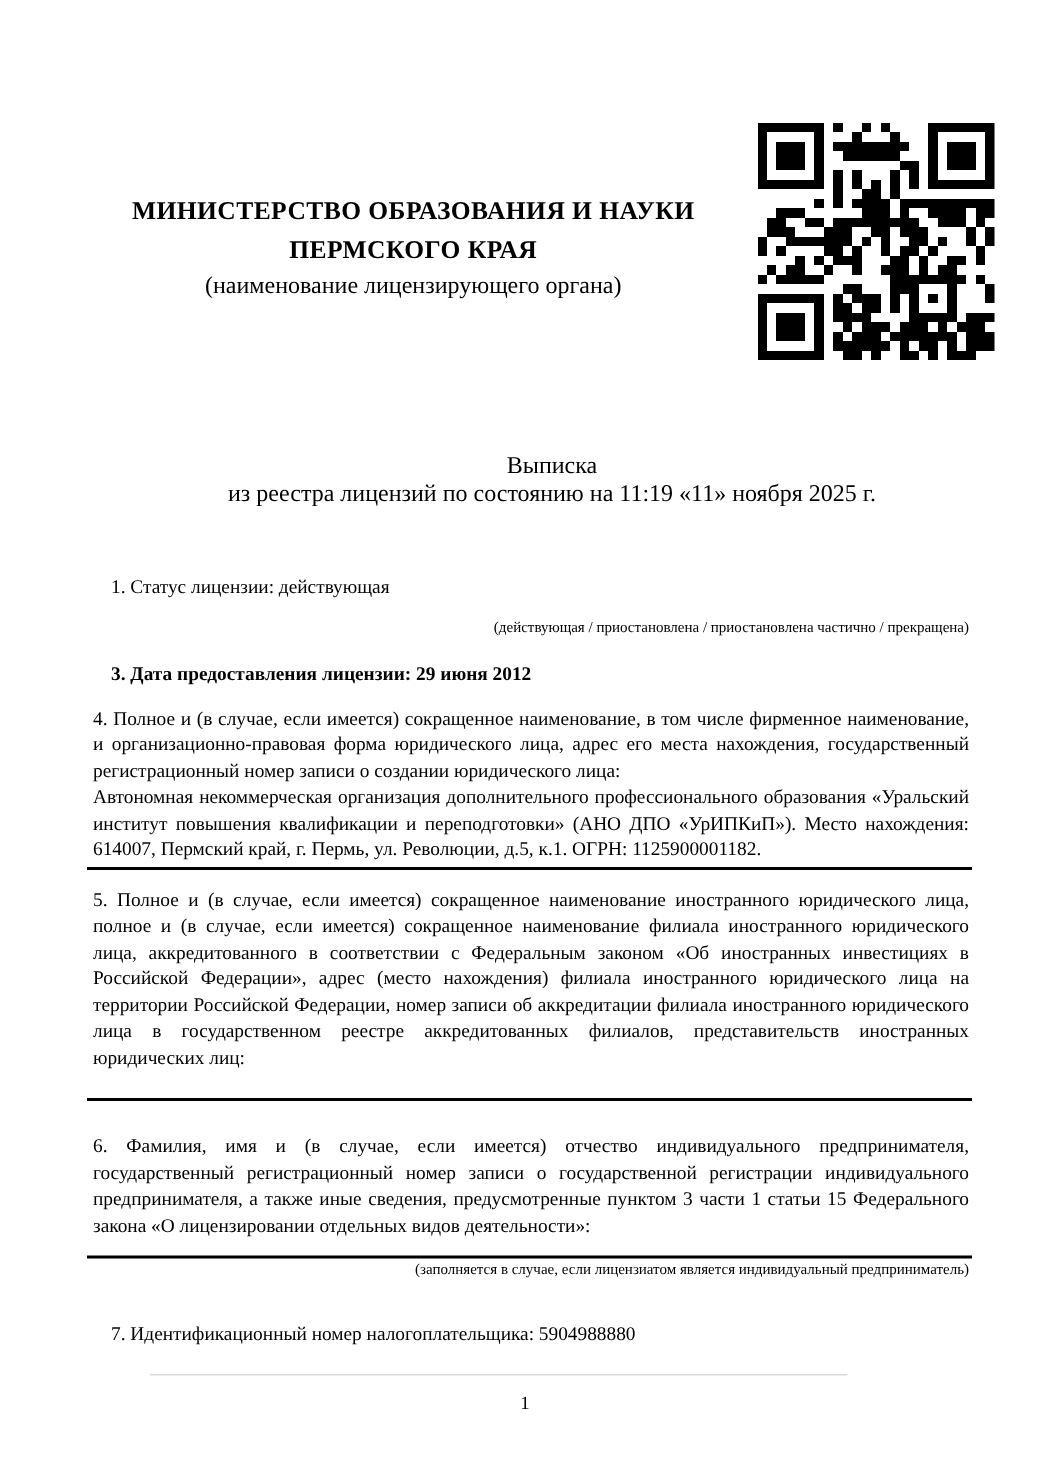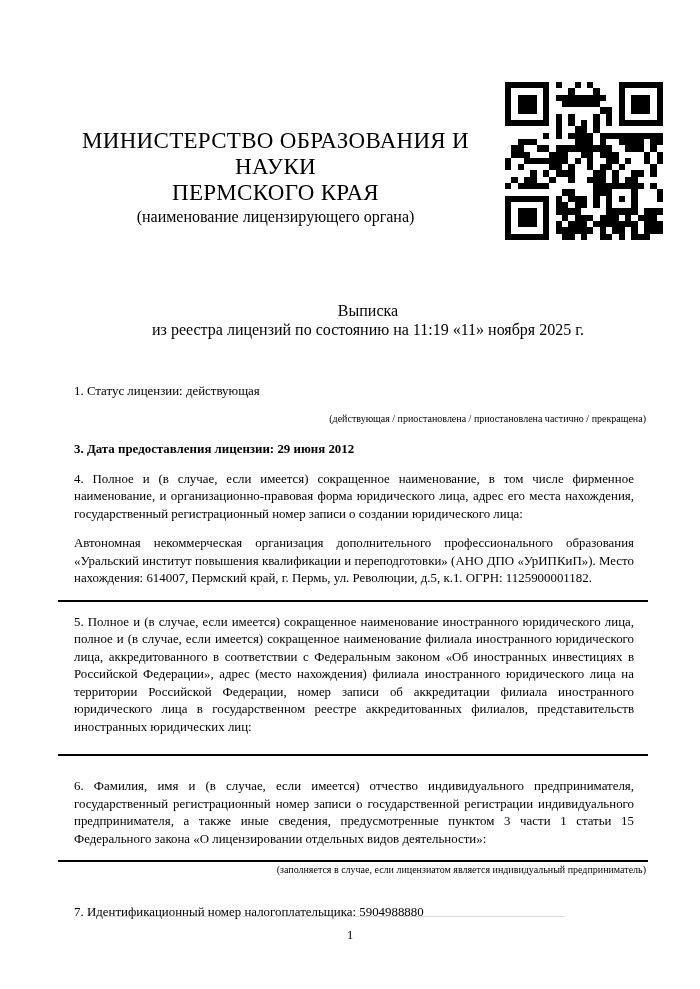--- a/index.html
+++ b/index.html
@@ -22,22 +22,22 @@
   }
   .qr svg { display: block; width: 158px; height: 158px; }
   .header {
     position: absolute;
     left: 48px;
     top: 128px;
     width: 455px;
     text-align: center;
   }
   .ministry-line {
-    font-weight: normal;
-    font-size: 23px;
+    font-weight: bold;
+    font-size: 17px;
     line-height: 26px;
     letter-spacing: 0.3px;
   }
   .header-caption {
     font-size: 16px;
     line-height: 13px;
     margin-top: 4px;
   }
   .doc-title {
     position: absolute;
@@ -50,21 +50,21 @@
   }
   .content {
     position: absolute;
     left: 62px;
     top: 365px;
     width: 584px;
     font-size: 12.9px;
     line-height: 17.5px;
     padding-top: 6px;
   }
-  .para { margin: 12px; text-align: justify; }
+  .para { margin: 0; text-align: justify; }
   .plain { margin: 12px; text-align: left; }
   .small-caption {
     font-size: 10px;
     line-height: 12.5px;
     text-align: right;
     margin: 0;
   }
   .rule {
     height: 2px;
     background: #000000;

